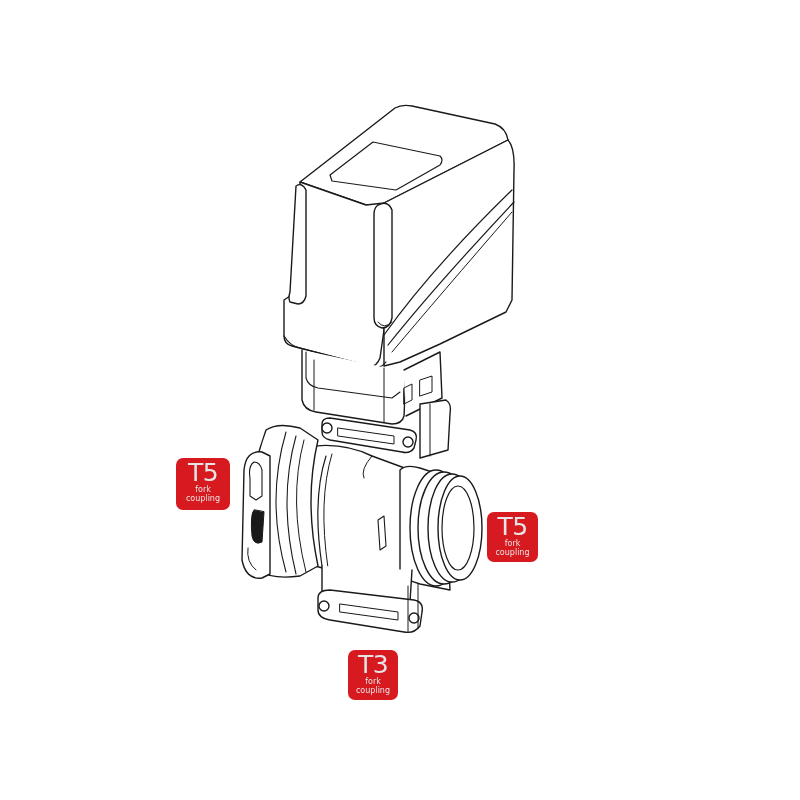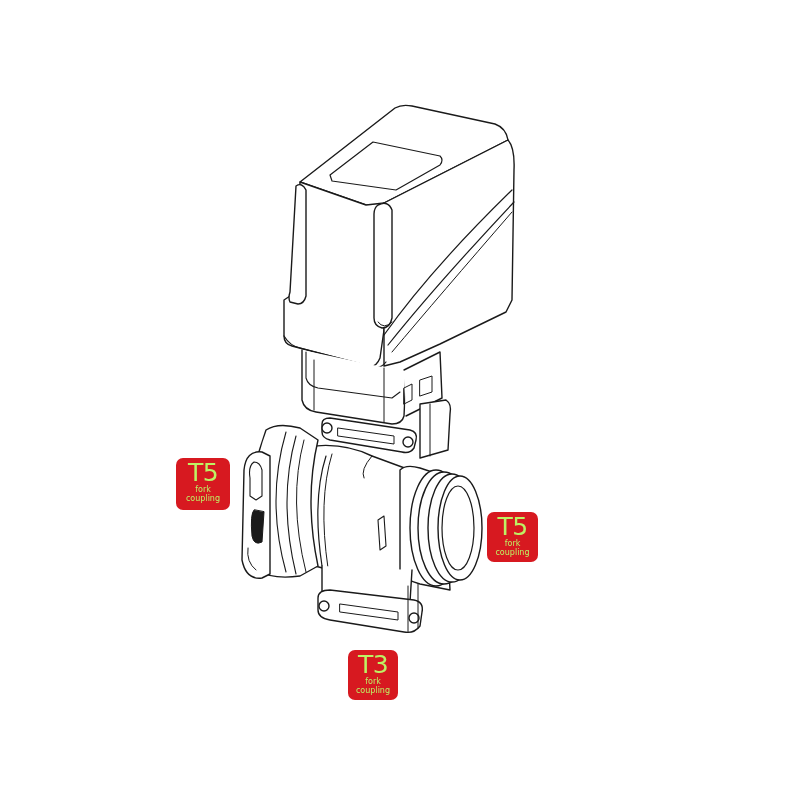--- a/index.html
+++ b/index.html
@@ -20,21 +20,21 @@
       width: 800px; height: 800px;
     }
     .drawing svg {
       width: 800px; height: 800px;
       display: block;
     }
     .badge {
       position: absolute;
       background: #d71920;
       border-radius: 7px;
-      color: #bef264;
+      color: #e5e5e5;
       text-align: center;
       font-family: "DejaVu Sans", sans-serif;
       box-sizing: border-box;
     }
     .badge .code {
       display: block;
       font-size: 25px;
       line-height: 26px;
       font-weight: normal;
       letter-spacing: -0.5px;

